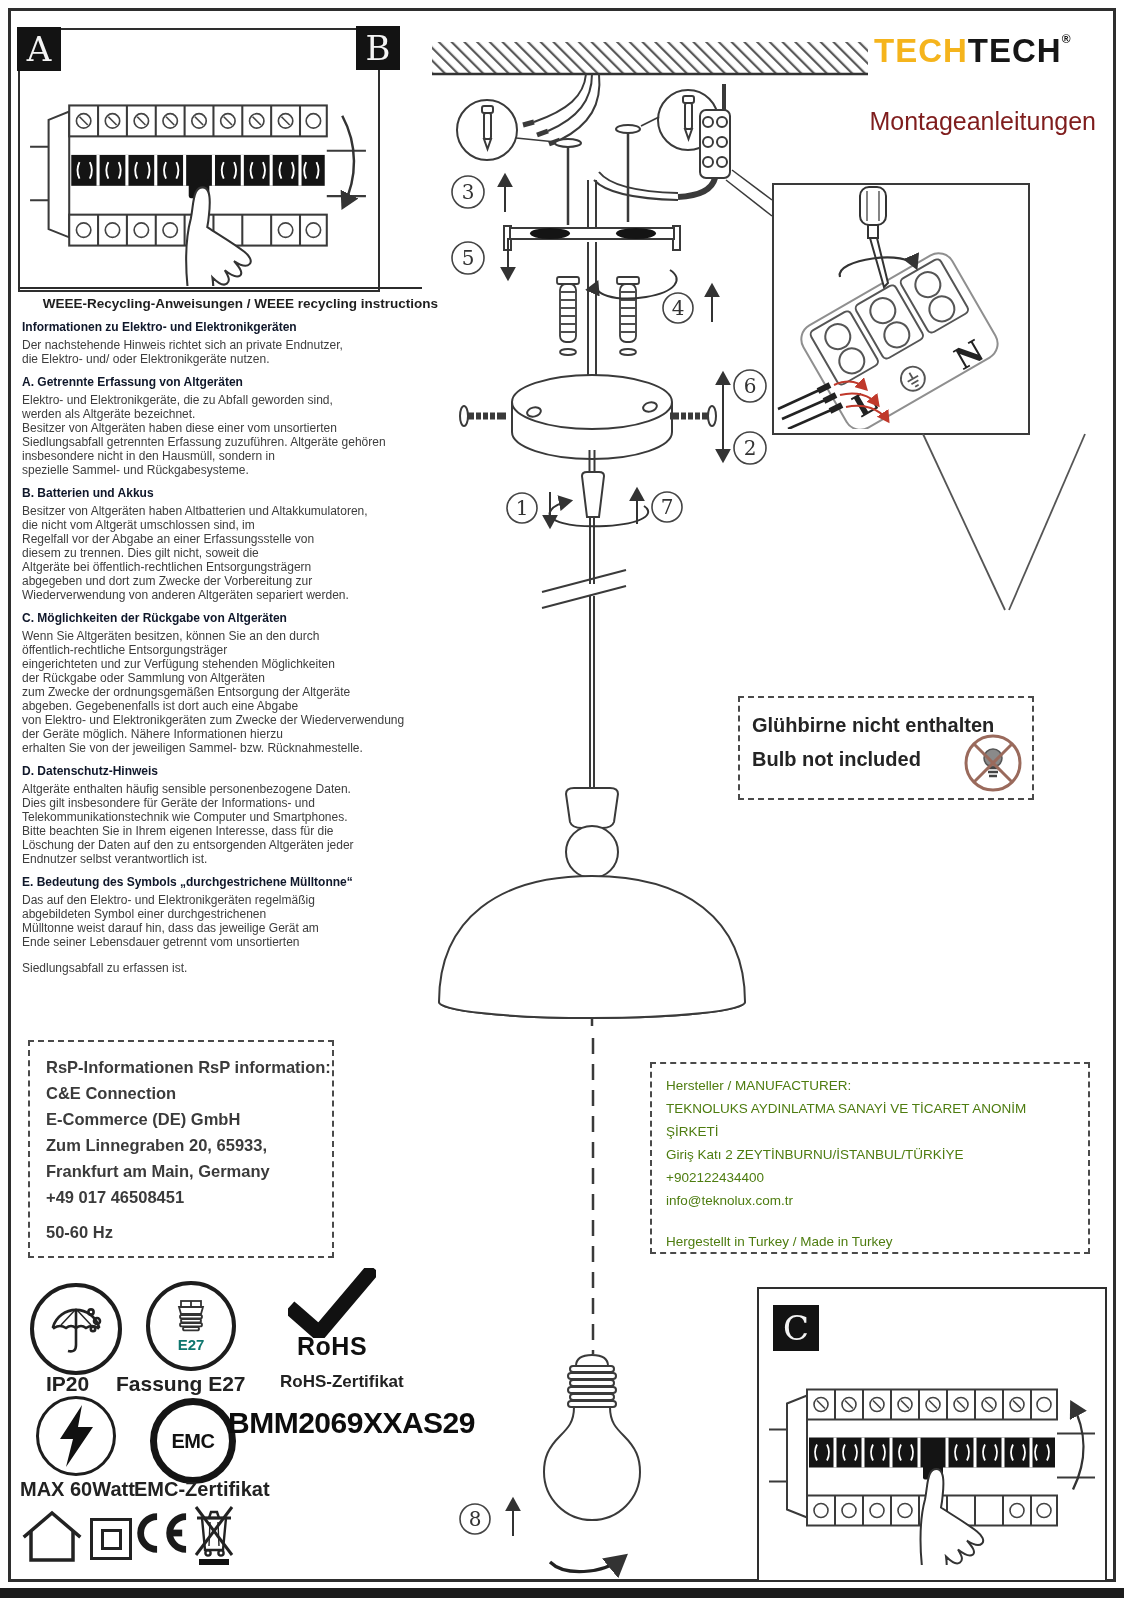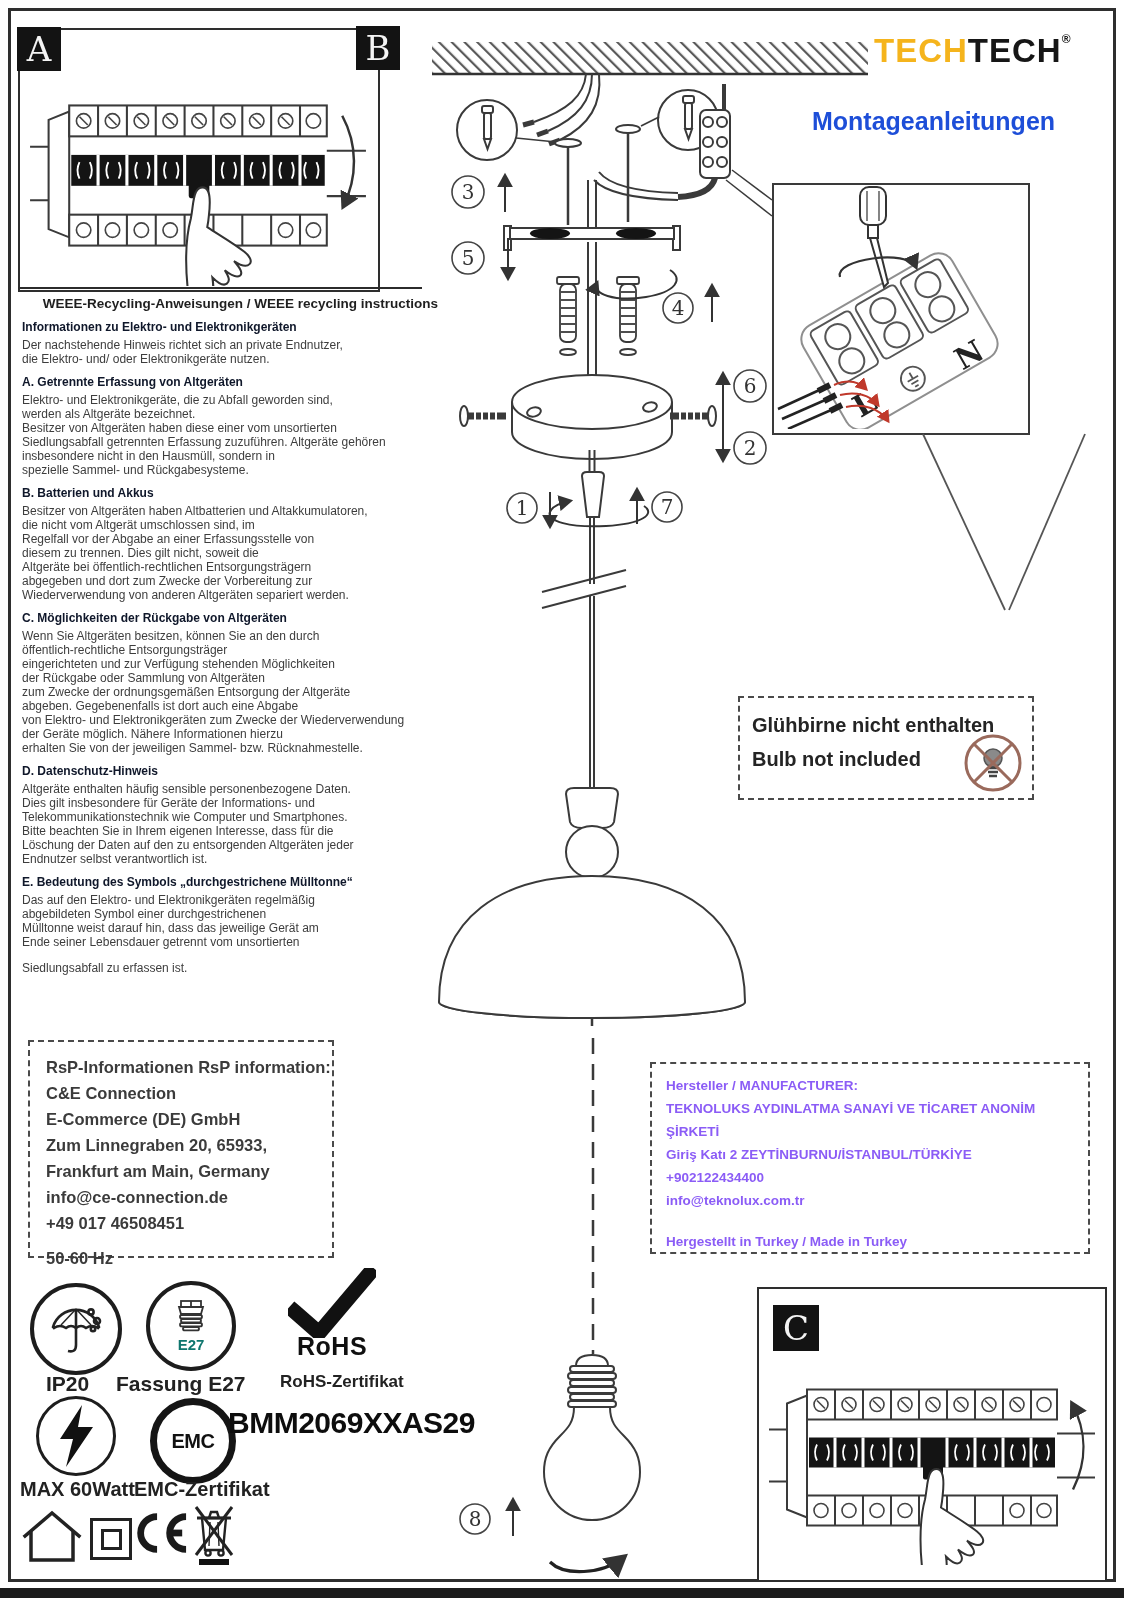--- a/index.html
+++ b/index.html
@@ -17,38 +17,38 @@
   .panel{border:2.5px solid #2e2e2e;background:#fff;}
   #panel-a{left:18px;top:28px;width:358px;height:260px;}
   #panel-c{left:757px;top:1287px;width:346px;height:291px;}
   #wiring-box{left:772px;top:183px;width:254px;height:248px;border:2px solid #3a3a3a;background:#fff;}
   #hr-under-a{left:18px;top:287px;width:404px;height:2px;background:#2b2b2b;}
   
   #logo{left:874px;top:32px;width:226px;font-weight:bold;font-size:33px;letter-spacing:1px;white-space:nowrap;}
   #logo .royal{color:#f5b41c;}
   #logo .tech{color:#161616;}
   #logo .reg{font-size:12px;vertical-align:top;color:#161616;}
-  #doc-title{left:812px;top:106px;width:284px;text-align:left;font-size:25px;
-    font-weight:bold;color:#1d4ed8;line-height:31px;}
+  #doc-title{left:812px;top:106px;width:284px;text-align:right;font-size:25px;
+    font-weight:normal;color:#7f1d1d;line-height:31px;}
   
   #weee{left:22px;top:296px;width:416px;}
   #weee .w-title{font-size:13.5px;font-weight:bold;color:#1f1f1f;margin-bottom:6px;text-align:right;}
   #weee h4{font-size:12px;font-weight:bold;color:#0f172a;margin:9px 0 4px 0;}
   #weee p{font-size:12px;color:#3d3d3d;margin:0;line-height:14px;white-space:pre-line;}
   #weee .w-footer{margin-top:12px;}
   
   .dashed-box{border:2px dashed #4a4a4a;background:#fff;}
   #bulb-box{left:738px;top:696px;width:296px;height:104px;padding:10px 12px;box-sizing:border-box;}
   #bulb-box .line{font-size:20px;font-weight:bold;color:#242424;line-height:34px;}
   #bulb-cross{position:absolute;right:8px;bottom:4px;}
   #rsp-box{left:28px;top:1040px;width:306px;height:218px;padding:12px 0 0 16px;box-sizing:border-box;}
   #rsp-box .line{font-size:16.5px;font-weight:bold;color:#3b3b3b;line-height:26px;}
   #rsp-box .freq{margin-top:9px;}
   #mfr-box{left:650px;top:1062px;width:440px;height:192px;padding:10px 14px;box-sizing:border-box;}
-  #mfr-box .line{font-size:13.5px;font-weight:bold;color:#8b5cf6;line-height:23px;}
+  #mfr-box .line{font-size:13.5px;font-weight:normal;color:#4d7c0f;line-height:23px;}
   #mfr-box .made{margin-top:18px;}
   
   .badge-circle{border-radius:50%;display:flex;align-items:center;justify-content:center;flex-direction:column;background:#fff;}
   #ip20-badge{left:30px;top:1283px;width:84px;height:84px;border:4px solid #1d1d1d;}
   #e27-badge{left:146px;top:1281px;width:82px;height:82px;border:4px solid #1d1d1d;}
   #bolt-badge{left:36px;top:1396px;width:74px;height:74px;border:3.5px solid #1d1d1d;}
   #emc-badge{left:150px;top:1398px;width:72px;height:72px;border:7px solid #151515;}
   #emc-badge .txt{font-size:20px;font-weight:bold;letter-spacing:-0.5px;color:#111;}
   #e27-badge .txt{font-size:15px;font-weight:bold;color:#0f766e;margin-top:1px;}
   .cert-label{font-weight:bold;color:#222;white-space:nowrap;}
@@ -505,21 +505,20 @@
     <line x1="50" y1="12" x2="12" y2="50" stroke="#9a6a5c" stroke-width="3"></line>
   </svg>
 </div>
 
 <div class="abs dashed-box" id="rsp-box">
   <div class="line">RsP-Informationen RsP information:</div>
   <div class="line">C&amp;E Connection</div>
   <div class="line">E-Commerce (DE) GmbH</div>
   <div class="line">Zum Linnegraben 20, 65933,</div>
   <div class="line">Frankfurt am Main, Germany</div>
-  <div class="line">info@ce-connection.de</div>
   <div class="line">+49 017 46508451</div>
   <div class="line freq">50-60 Hz</div>
 </div>
 
 <div class="abs dashed-box" id="mfr-box">
   <div class="line">Hersteller / MANUFACTURER:</div>
   <div class="line">TEKNOLUKS AYDINLATMA SANAYİ VE TİCARET ANONİM ŞİRKETİ</div>
   <div class="line">Giriş Katı 2 ZEYTİNBURNU/İSTANBUL/TÜRKİYE</div>
   <div class="line">+902122434400</div>
   <div class="line">info@teknolux.com.tr</div>

